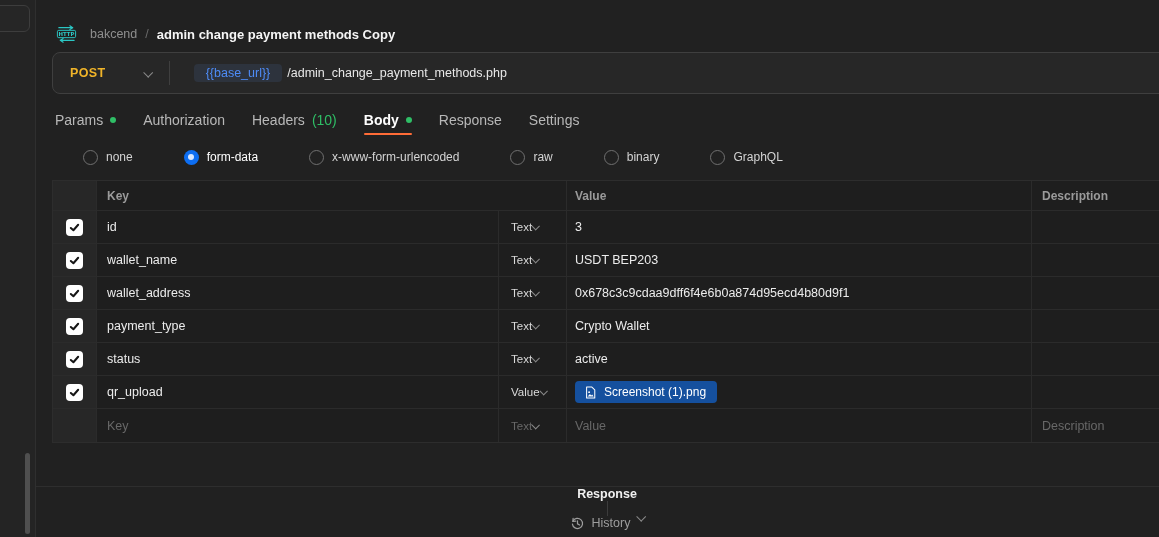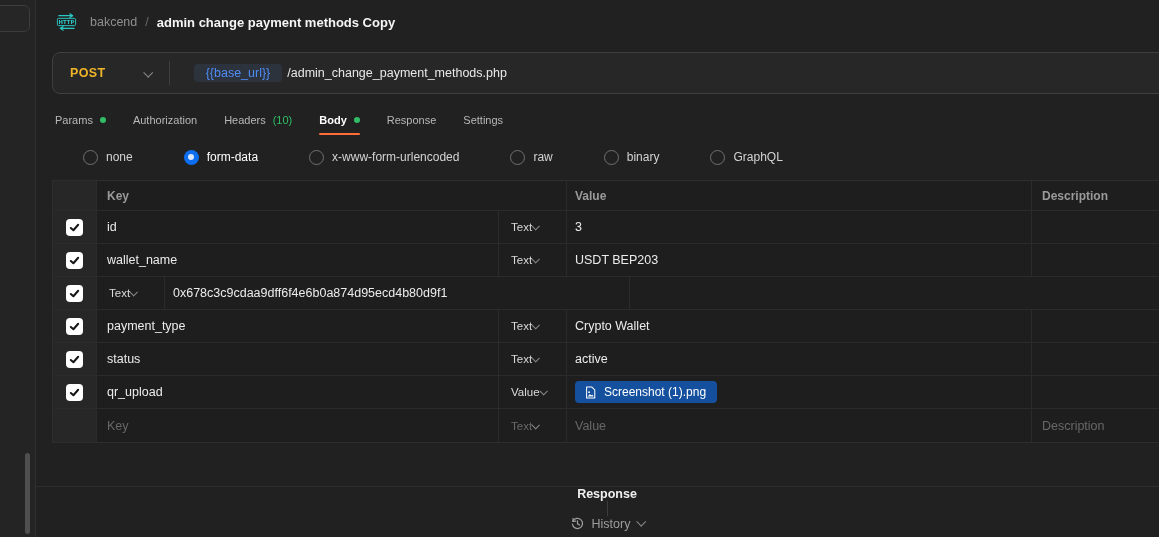--- a/index.html
+++ b/index.html
@@ -9,39 +9,39 @@
   .screen { position:relative; width:1159px; height:537px; background:#212121; overflow:hidden; color:#e8e8e8; }
 
   
   .rail { position:absolute; left:0; top:0; bottom:0; width:36px; background:#242424; border-right:1px solid #2f2f2f; }
   .rail-box { position:absolute; left:-8px; top:5px; width:38px; height:27px; border:1px solid #3d3d3d; border-radius:6px; background:#262626; }
   .rail-thumb { position:absolute; left:25px; top:453px; bottom:3px; width:5px; border-radius:3px; background:#4f4f4f; }
 
   .main { position:absolute; left:36px; top:0; right:0; bottom:0; }
 
   
-  .topbar { position:absolute; left:0; top:0; right:0; height:44px; display:flex; align-items:center; padding-left:19px; gap:12px; }
+  .topbar { position:absolute; left:0; top:12px; right:0; height:44px; display:flex; align-items:center; padding-left:19px; gap:12px; }
   .http-ic { display:flex; align-items:center; }
   .breadcrumb { display:flex; align-items:center; gap:8px; font-size:12.5px; }
   .crumb { color:#8f8f8f; }
   .crumb-sep { color:#6a6a6a; }
   .crumb-title { color:#f5f5f5; font-weight:700; font-size:13px; }
 
   
   .urlbar { position:absolute; left:16px; top:52px; right:-12px; height:42px; background:#272727; border:1px solid #3f3f3f; border-radius:8px; display:flex; align-items:center; }
   .method { display:flex; align-items:center; gap:38px; background:none; border:none; cursor:pointer; padding:0 18px 0 17px; }
   .method-label { color:#f0b429; font-weight:700; font-size:12.5px; letter-spacing:.4px; font-family:inherit; }
   .chev { width:7px; height:7px; border-right:1.6px solid #8a8a8a; border-bottom:1.6px solid #8a8a8a; transform:rotate(45deg) translateY(-1px); display:inline-block; }
   .url-vline { width:1px; height:24px; background:#3f3f3f; }
   .url { display:flex; align-items:center; gap:5px; padding-left:24px; font-size:12.5px; flex:1; }
   .var-chip { color:#4e8cf7; background:#2d333d; border-radius:4px; padding:2px 12px; }
   .url-path { color:#e8e8e8; }
 
   
-  .tabs { position:absolute; left:19px; top:104px; height:31px; display:flex; align-items:center; gap:27px; font-size:11px; }
+  .tabs { position:absolute; left:19px; top:104px; height:31px; display:flex; align-items:center; gap:27px; font-size:14px; }
   .tab { position:relative; height:31px; display:flex; align-items:center; gap:7px; color:#b8b8b8; cursor:pointer; }
   .tab.active { color:#ffffff; font-weight:700; }
   .tab.active::after { content:""; position:absolute; left:0; right:0; bottom:0; height:2px; background:#ff6c37; border-radius:1px; }
   .tab-count { color:#2fbe66; }
   .dot { width:6px; height:6px; border-radius:50%; background:#2fbe66; margin-top:1px; }
 
   
   .radios { position:absolute; left:19px; top:143px; height:28px; display:flex; align-items:center; gap:23px; font-size:12px; }
   .opt { display:flex; align-items:center; gap:8px; cursor:pointer; color:#d4d4d4;padding-left:28px; }
   .opt.selected { color:#ffffff; }
@@ -64,21 +64,21 @@
   .hdr { color:#9a9a9a; font-weight:700; font-size:12px; }
   .ph { color:#686868; }
   .cb { width:17px; height:17px; background:#ffffff; border-radius:4px; display:flex; align-items:center; justify-content:center; cursor:pointer; }
   .type-chev { width:6px; height:6px; border-right:1.4px solid #8a8a8a; border-bottom:1.4px solid #8a8a8a; transform:rotate(45deg) translateY(-1px); }
   .file-chip { display:inline-flex; align-items:center; gap:7px; background:#15509e; border:none; border-radius:4px; color:#fff; font-size:12px; font-family:inherit; padding:4px 11px 4px 9px; cursor:pointer; }
 
   
   .footer { position:absolute; left:0; right:0; top:486px; bottom:0; border-top:1px solid #2e2e2e; display:flex; align-items:center; padding-left:19px;flex-direction:column; }
   .resp-label { color:#f0f0f0; font-weight:700; font-size:12.5px; }
   .foot-div { width:1px; height:15px; background:#3c3c3c; margin:0 15px 0 16px; }
-  .history-btn { display:flex; align-items:center; gap:7px; background:none; border:none; color:#9e9e9e; font-size:12.5px; font-family:inherit; cursor:pointer; }
+  .history-btn { display:flex; gap:7px; background:none; border:none; color:#9e9e9e; font-size:12.5px; font-family:inherit; cursor:pointer; }
 </style>
 </head>
 <body>
 
 <div class="screen">
 
   <aside class="rail">
     <div class="rail-box"></div>
     <div class="rail-thumb"></div>
   </aside>
@@ -208,20 +208,21 @@
       </div>
 
       <div class="trow">
         <div class="cell c-check">
             <span class="cb">
               <svg width="11" height="11" viewBox="0 0 12 12">
                 <path d="M2 6.5 L4.8 9 L10 3" stroke="#161616" stroke-width="2.2" fill="none" stroke-linecap="round" stroke-linejoin="round"></path>
               </svg>
             </span>
           </div>
+        <div class="cell c-key">wallet_address</div>
         <div class="cell c-type">
             <span>Text</span>
             <span class="type-chev"></span>
           </div>
         <div class="cell c-val">0x678c3c9cdaa9dff6f4e6b0a874d95ecd4b80d9f1</div>
         <div class="cell c-desc"></div>
       </div>
 
       <div class="trow">
         <div class="cell c-check">

